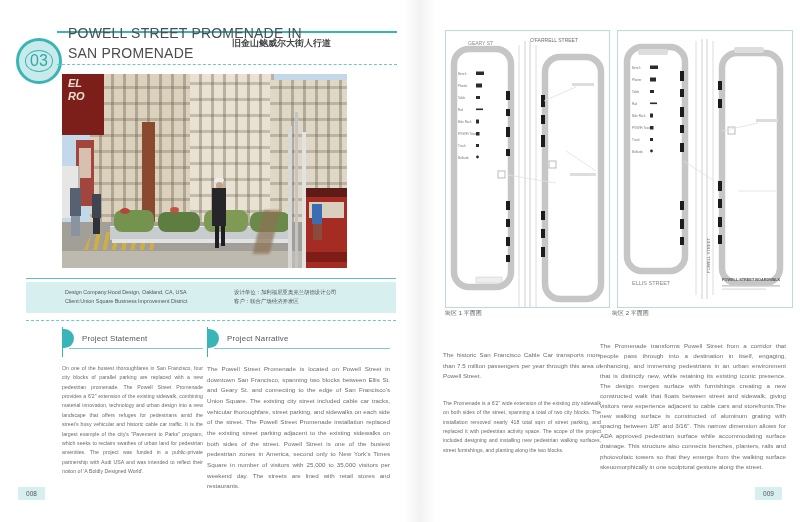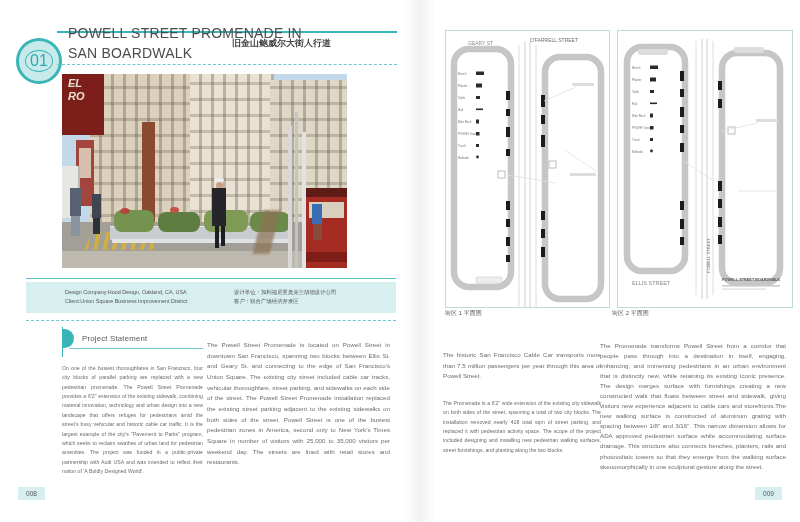--- a/index.html
+++ b/index.html
@@ -52,25 +52,25 @@
           background:linear-gradient(90deg,rgba(0,0,0,0) 0%,rgba(0,0,0,.05) 50%,rgba(0,0,0,0) 100%);}
   text{font-family:"Liberation Sans",sans-serif;}
 </style>
 </head>
 <body>
 
 <div class="spread">
 
   <div class="topline"></div>
   <div class="badge">
-    <span class="num">01</span>
+    <span class="num">03</span>
   </div>
   <div class="title-en">
     <span>POWELL STREET PROMENADE IN</span><br>
-    <span>SAN BOARDWALK</span>
+    <span>SAN PROMENADE</span>
   </div>
   <div class="title-cn">旧金山鲍威尔大街人行道</div>
   <div class="dashline" style="left:57px;top:64px;width:340px;"></div>
 
   <div class="photo">
     <i class="ph bld" style="left:28px;top:0;width:104px;height:172px;background-color:#dbd1bd;"></i>
     <i class="ph bld" style="left:128px;top:0;width:84px;height:168px;background-color:#e9e2d2;"></i>
     <i class="ph bld" style="left:208px;top:6px;width:77px;height:166px;background-color:#e0d8c6;"></i>
     <i class="ph" style="left:0;top:0;width:36px;height:58px;background:#7c1f1b;color:#e9ddd2;font-size:11px;font-weight:bold;line-height:1.2;padding:3px 0 0 6px;"><span>EL</span><br><span>RO</span></i>
     <i class="ph" style="left:14px;top:66px;width:18px;height:66px;background:#a2453c;"></i>
@@ -132,20 +132,26 @@
     <div class="sec-head">
       <span class="sec-vline"></span>
       <span class="sec-bullet"></span>
       <span class="sec-title">Project Statement</span>
       <span class="sec-rule"></span>
     </div>
     <p class="body-sm">On one of the busiest thoroughfares in San Francisco, four city blocks of parallel parking are replaced with a new pedestrian promenade. The Powell Street Promenade provides a 6'2" extension of the existing sidewalk, combining material innovation, technology and urban design into a new landscape that offers refuges for pedestrians amid the street's busy vehicular and historic cable car traffic. It is the largest example of the city's "Pavement to Parks" program, which seeks to reclaim swathes of urban land for pedestrian amenities. The project was funded in a public-private partnership with Audi USA and was intended to reflect their notion of 'A Boldly Designed World'.</p>
   </div>
 
   <div class="col" style="left:207px;top:331px;width:183px;">
+    <div class="sec-head">
+      <span class="sec-vline"></span>
+      <span class="sec-bullet"></span>
+      <span class="sec-title">Project Narrative</span>
+      <span class="sec-rule"></span>
+    </div>
     <p class="body-md">The Powell Street Promenade is located on Powell Street in downtown San Francisco, spanning two blocks between Ellis St. and Geary St. and connecting to the edge of San Francisco's Union Square. The existing city street included cable car tracks, vehicular thoroughfare, street parking, and sidewalks on each side of the street. The Powell Street Promenade installation replaced the existing street parking adjacent to the existing sidewalks on both sides of the street. Powell Street is one of the busiest pedestrian zones in America, second only to New York's Times Square in number of visitors with 25,000 to 35,000 visitors per weekend day. The streets are lined with retail stores and restaurants.</p>
   </div>
 
   <div class="pagenum" style="left:18px;">008</div>
 
   <div class="gutter"></div>
 
   <div class="panel panel1">
     <svg viewBox="0 0 163 276" width="163" height="276">
       <g>

